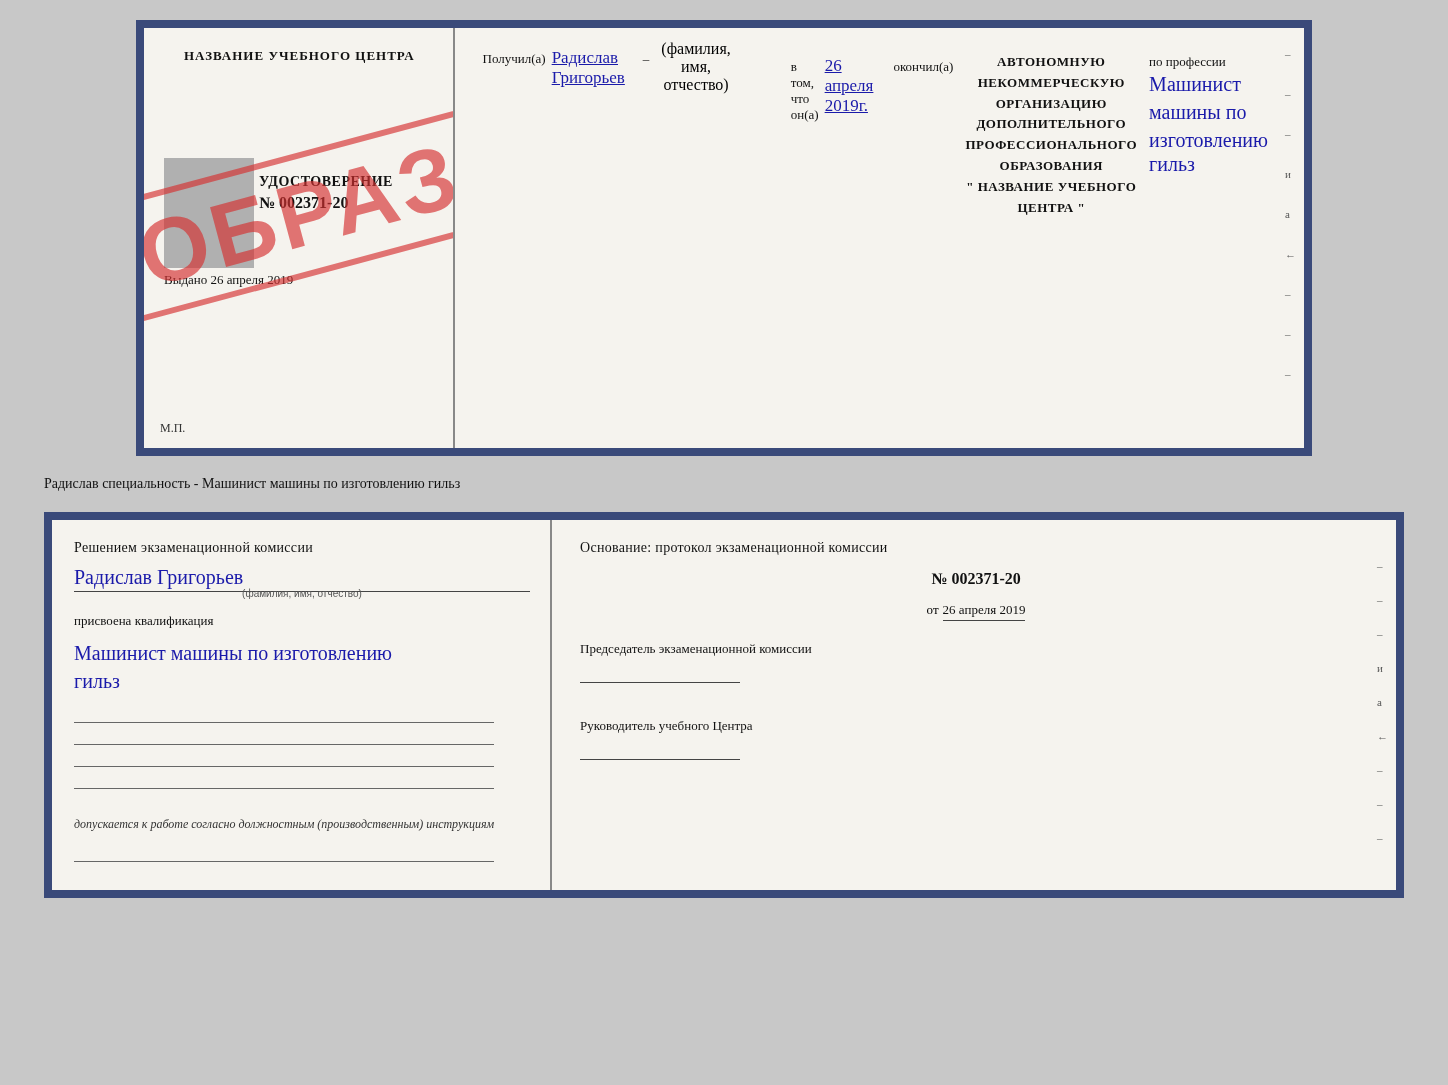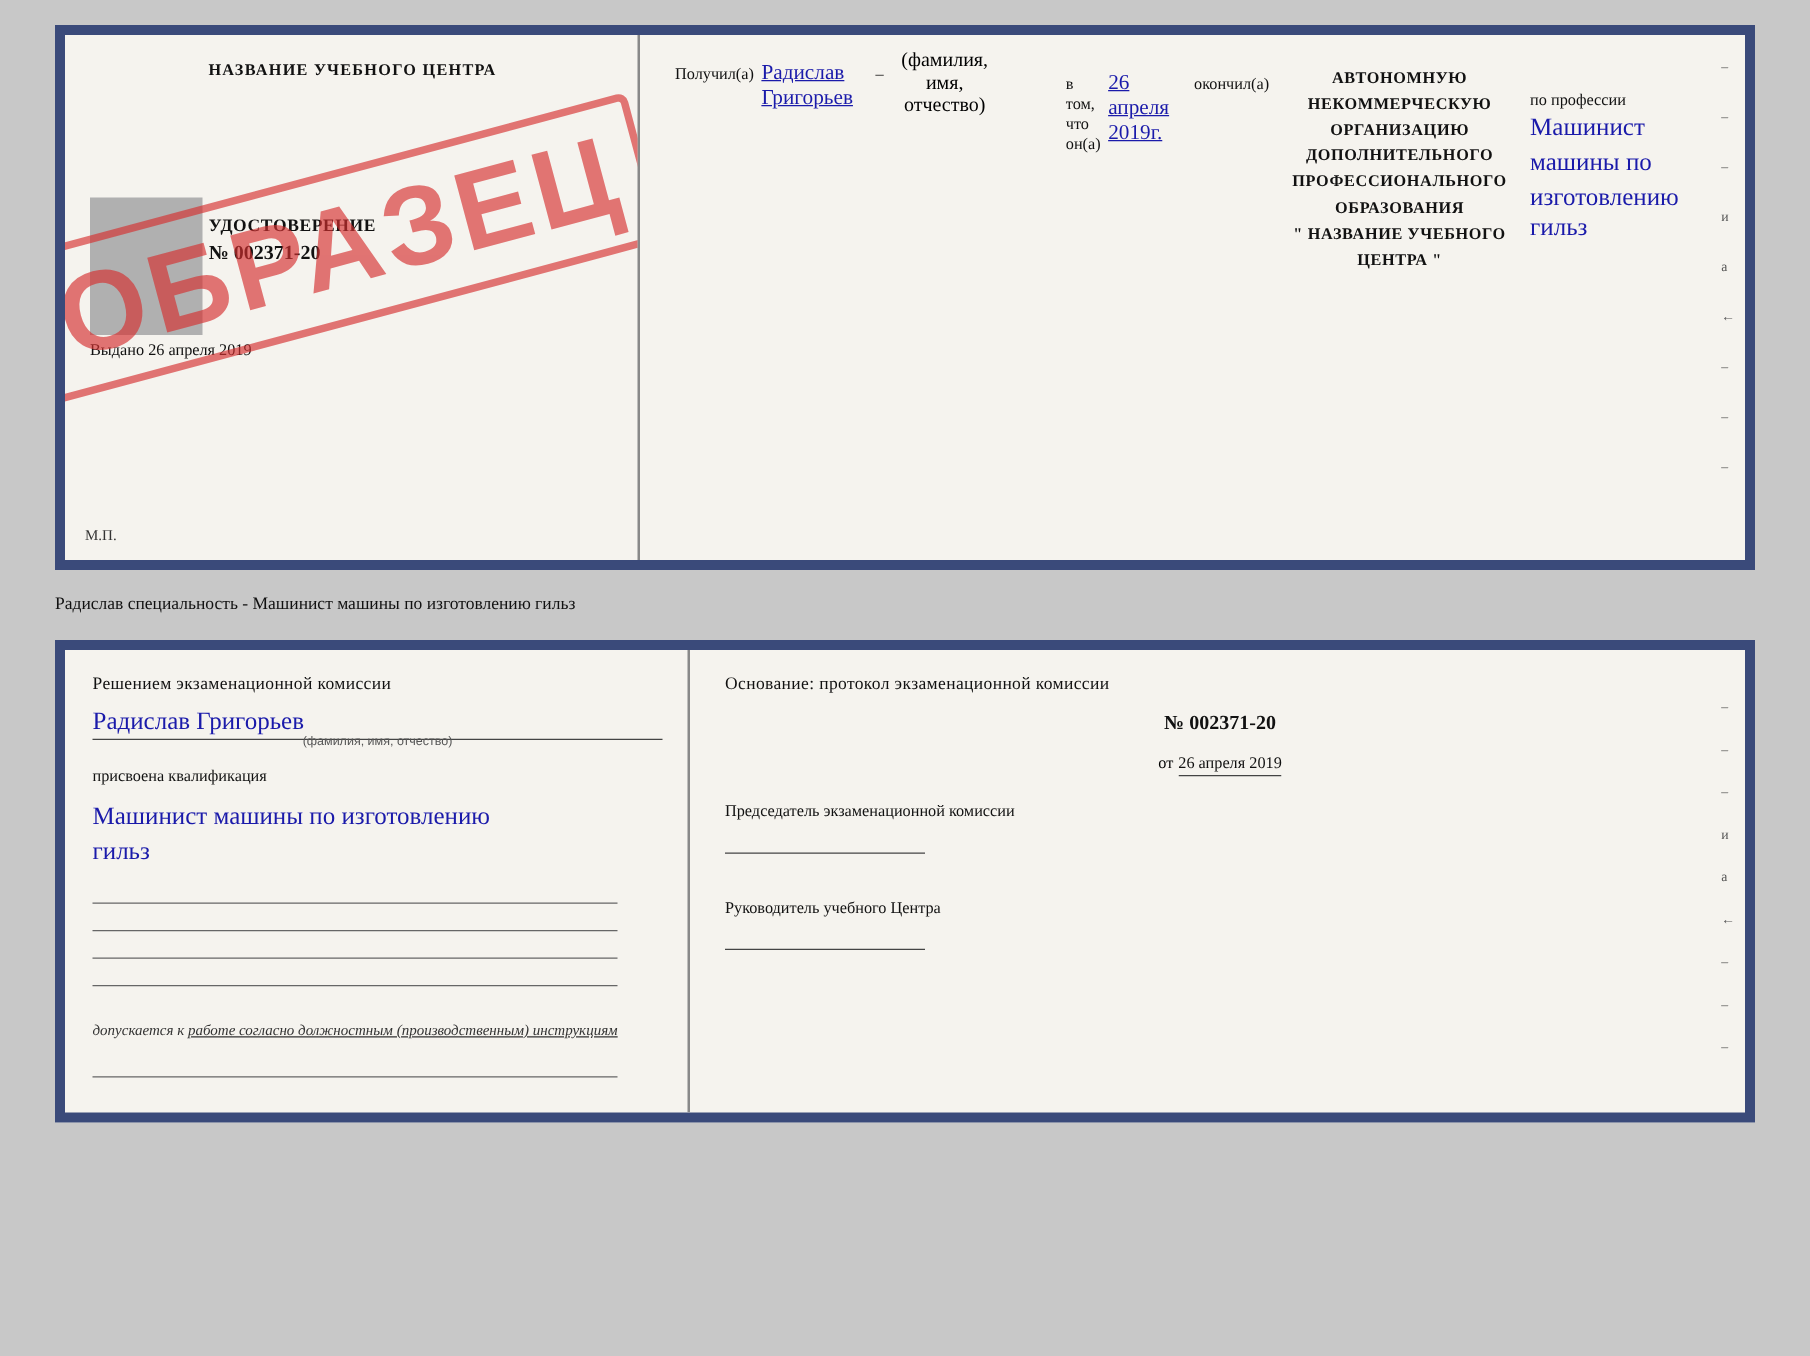--- a/index.html
+++ b/index.html
@@ -11,21 +11,21 @@
       display: flex;
       flex-direction: column;
       align-items: center;
       padding: 20px;
       gap: 16px;
     }
 
     
     .cert-top {
       display: flex;
-      width: 1360px;
+      width: 1176px;
       background: #f5f3ee;
       border: 8px solid #3a4a7a;
       position: relative;
       overflow: hidden;
     }
 
     
     .cert-top-left {
       width: 460px;
       min-height: 420px;
@@ -151,21 +151,21 @@
       text-align: center;
       font-size: 13px;
       font-weight: bold;
       letter-spacing: 0.5px;
       color: #111;
       line-height: 1.6;
       margin-top: 4px;
     }
 
     .cert-profession {
-      margin-top: 24px;
+      margin-top: 6px;
       font-size: 13px;
       color: #111;
     }
 
     .cert-profession .handwritten-lg {
       display: block;
       font-family: 'Segoe Script', 'Brush Script MT', cursive;
       font-size: 20px;
       color: #1a1aaa;
       line-height: 1.4;
@@ -272,21 +272,20 @@
 
     .dopuskaetsya {
       font-size: 12px;
       color: #333;
       font-style: italic;
       margin-top: 18px;
     }
 
     .dopuskaetsya .italic-underline {
       font-style: italic;
-      text-decoration: underline;
     }
 
     .osnovaniye-title {
       font-size: 14px;
       color: #111;
       letter-spacing: 0.3px;
     }
 
     .proto-num {
       font-size: 16px;

